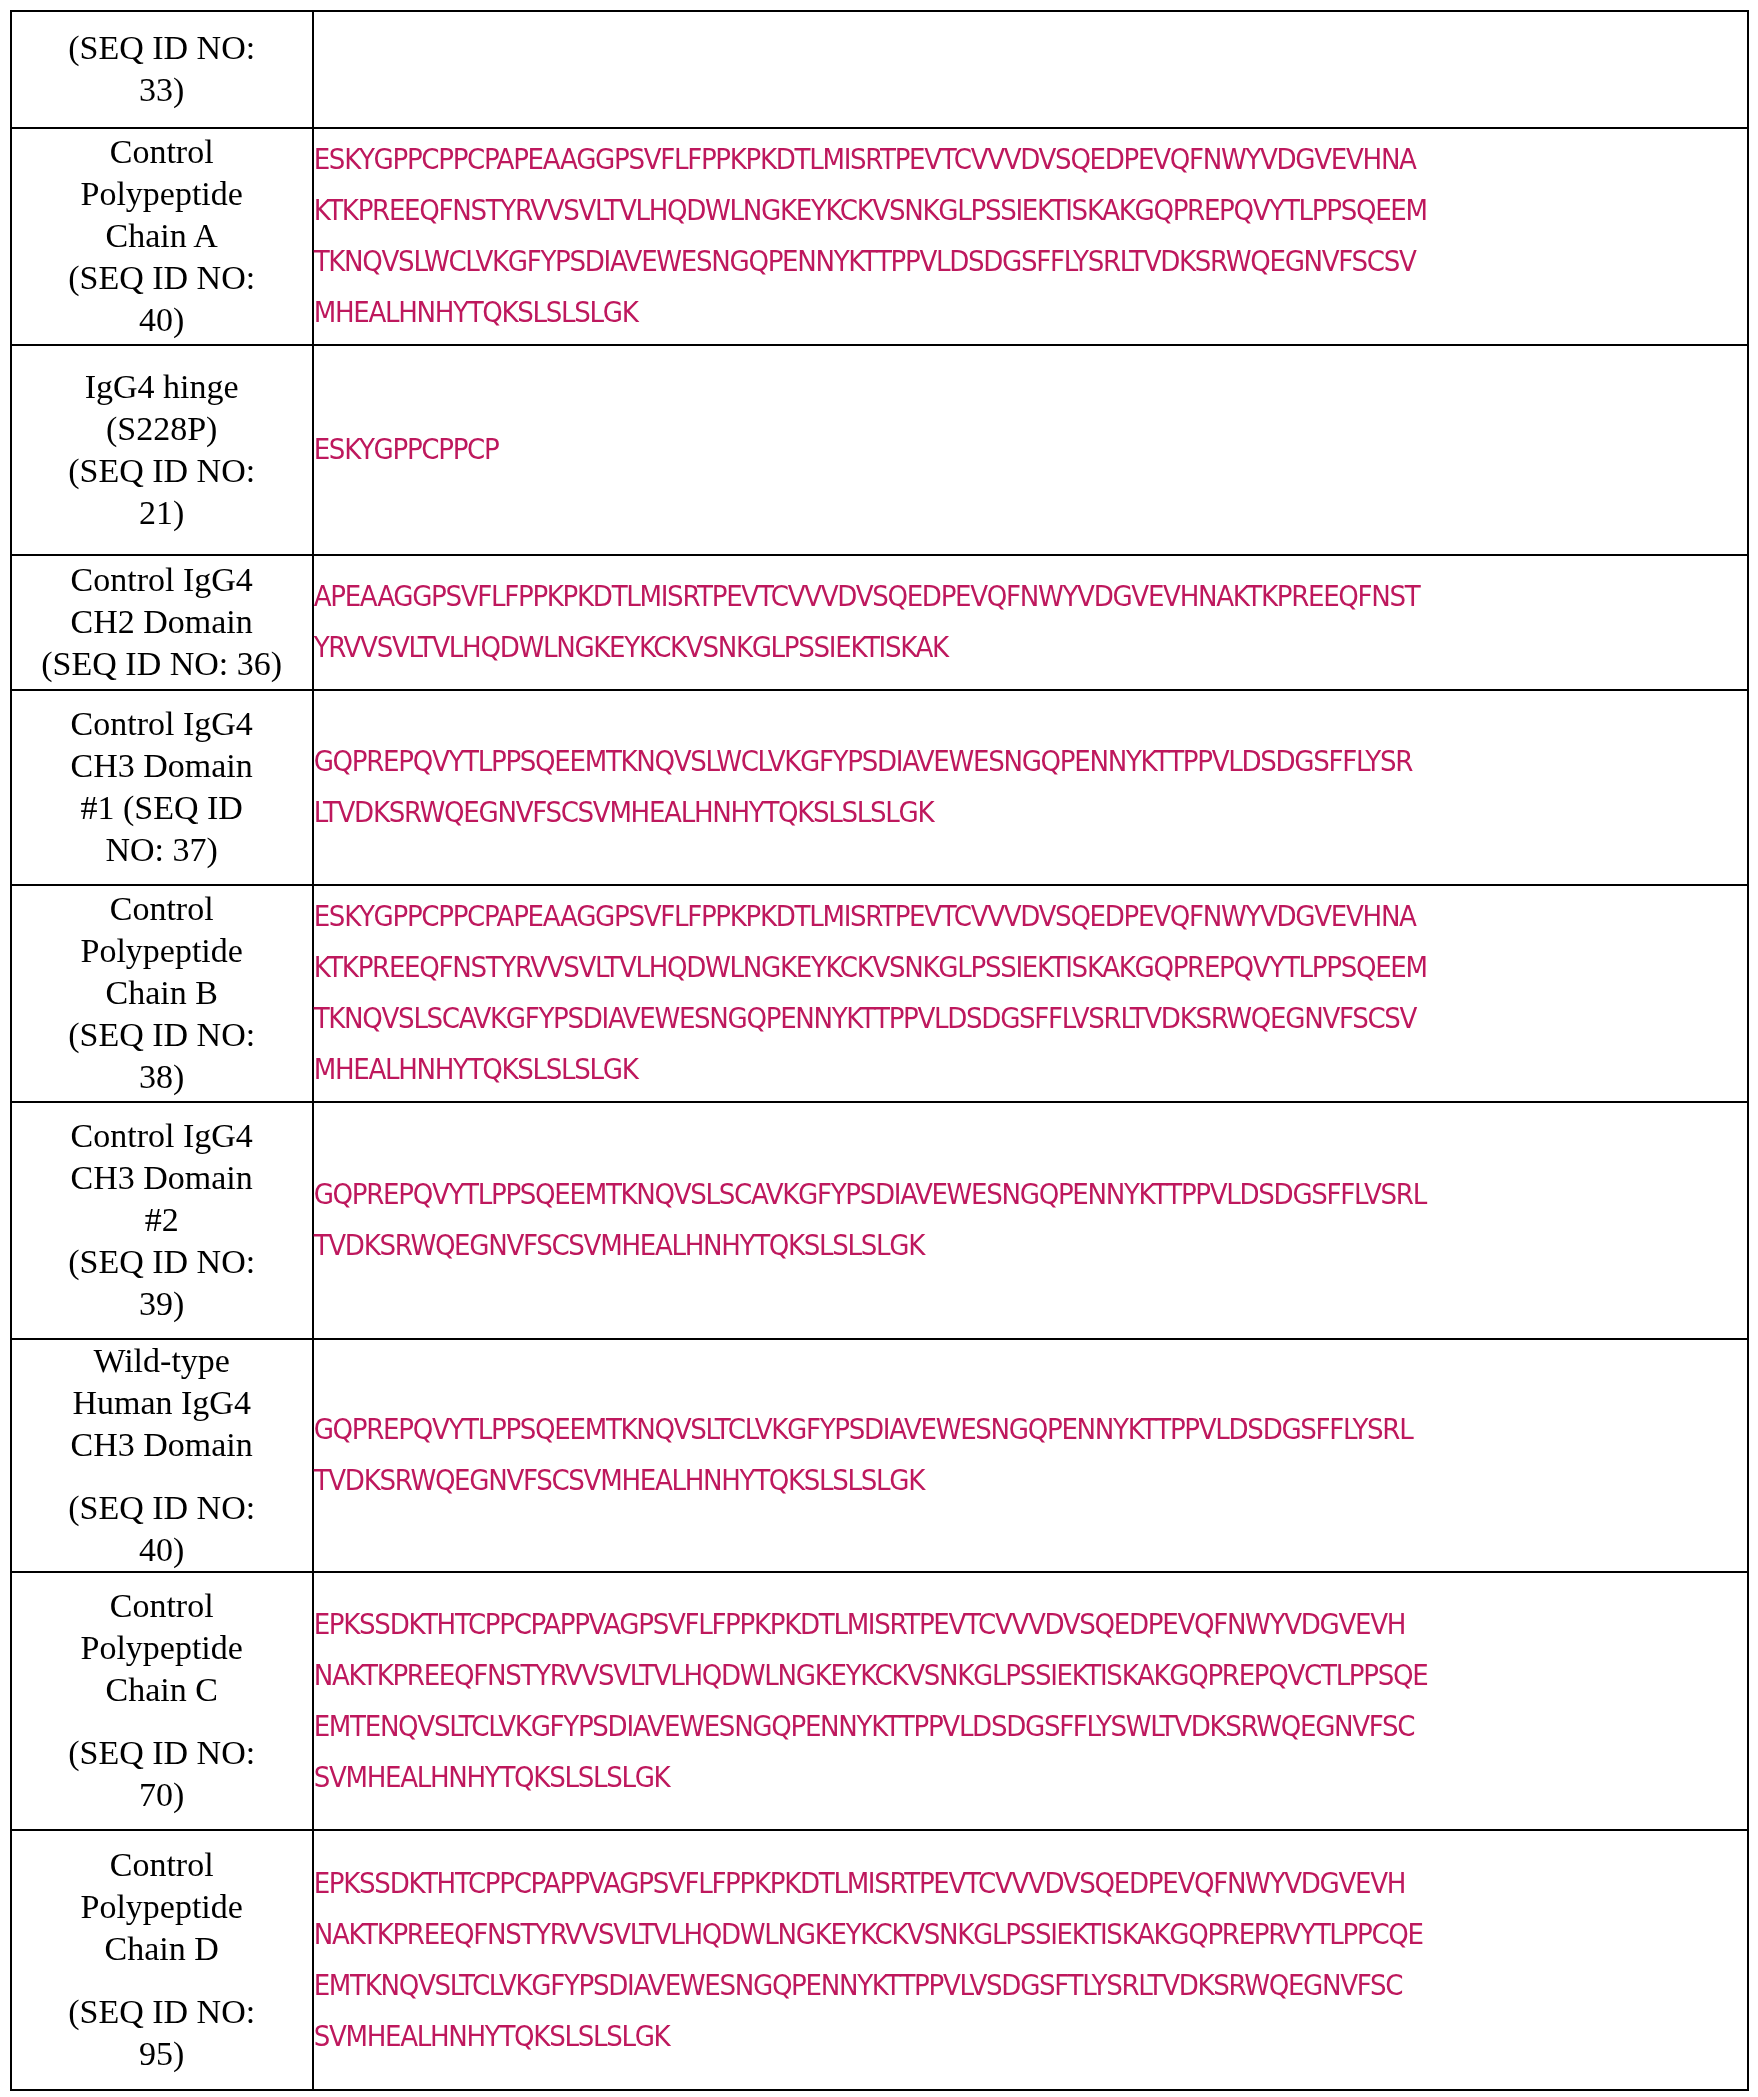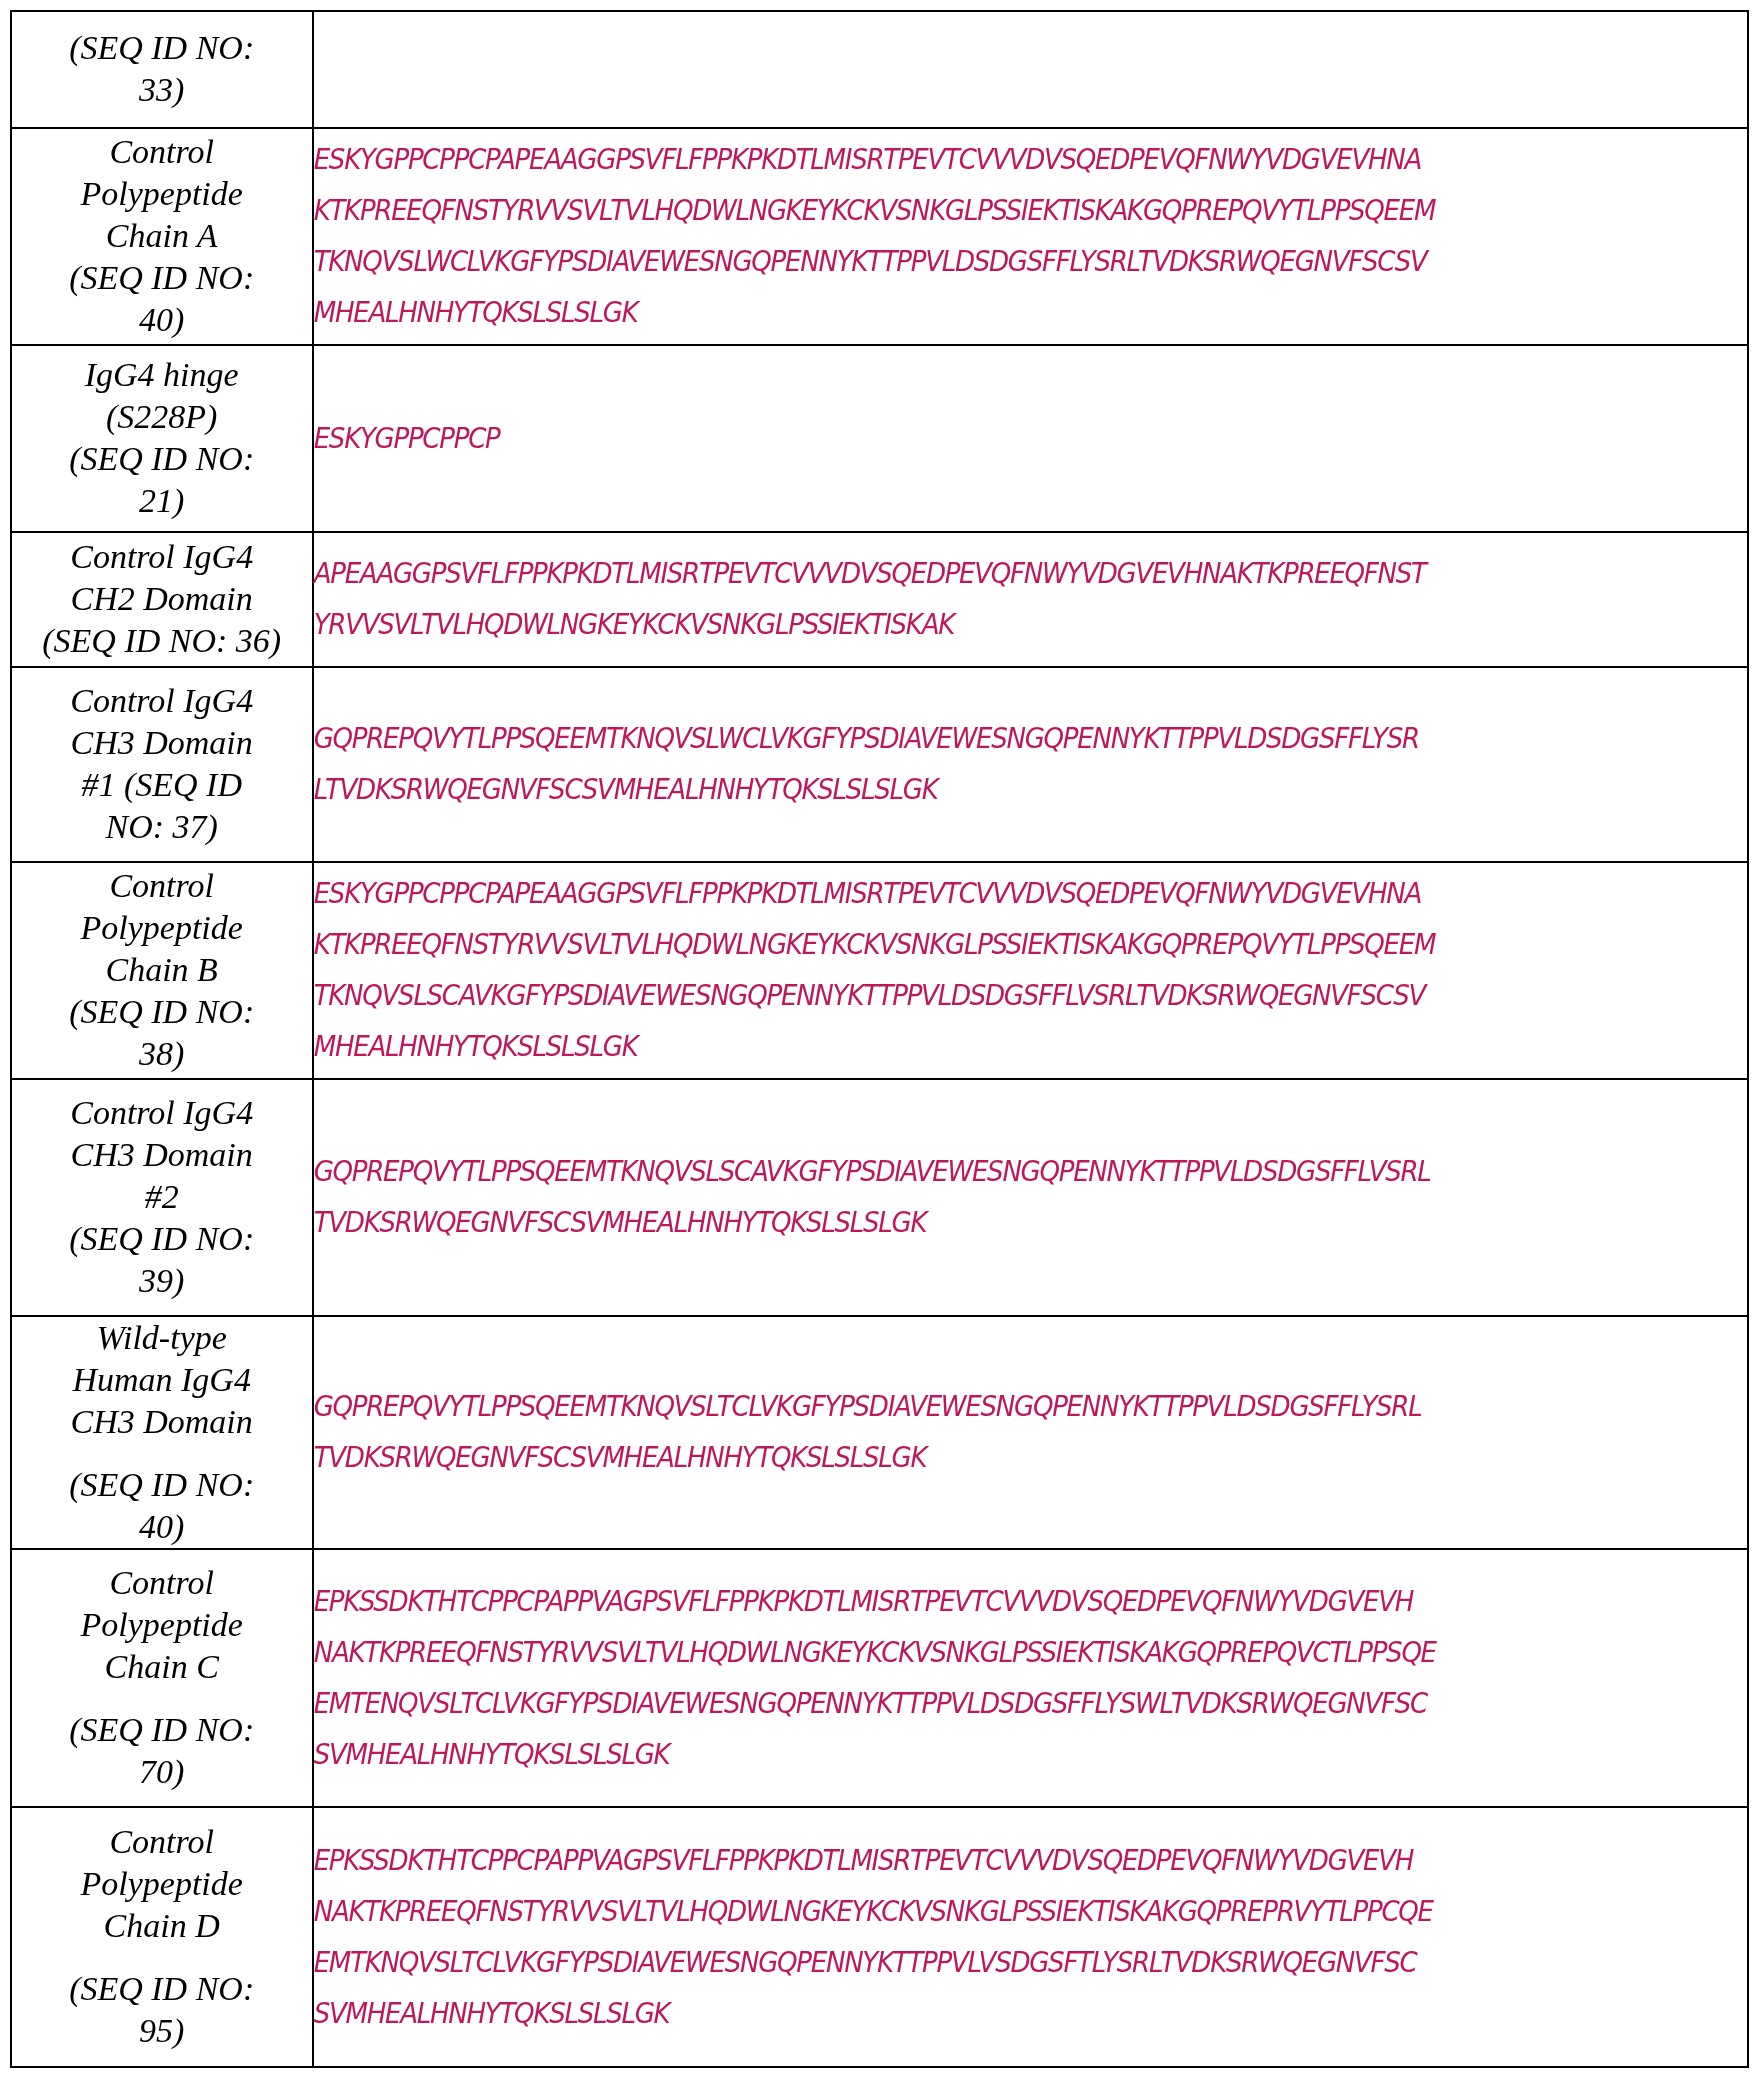--- a/index.html
+++ b/index.html
@@ -1,21 +1,21 @@
 <!DOCTYPE html>
 <html style="font-size:13px"><head>
 <meta charset="utf-8">
 <style>
   html, body { margin: 0; padding: 0; background: #ffffff; }
   body { width: 1759px; height: 2097px; position: relative; overflow: hidden; }
   table.seq-table {
     position: absolute; left: 9.7px; top: 9.7px;
     width: 1739px; border-collapse: collapse; table-layout: fixed;
   }
-  table.seq-table td { border: 2.4px solid #000; vertical-align: middle; padding: 0; font-style: italic; }
+  table.seq-table td { border: 2.4px solid #000; vertical-align: middle; padding: 0; }
   td.label-cell {
     width: 300px; text-align: center;
     font-family: "Liberation Serif", "DejaVu Serif", serif;
     font-size: 34px; line-height: 42px; color: #000;
   }
   td.label-cell .lbl-line { display: block; }
   td.label-cell .lbl-gap { display: block; height: 21px; }
   td.seq-cell {
     padding-left: 14.6px; padding-right: 8px;
     font-family: "DejaVu Sans Condensed", "DejaVu Sans", "Liberation Sans", sans-serif;
@@ -44,21 +44,21 @@
         <span class="lbl-line">(SEQ ID NO:</span>
         <span class="lbl-line">40)</span>
       </td>
       <td class="seq-cell">
         <span class="seq-line">ESKYGPPCPPCPAPEAAGGPSVFLFPPKPKDTLMISRTPEVTCVVVDVSQEDPEVQFNWYVDGVEVHNA</span>
         <span class="seq-line">KTKPREEQFNSTYRVVSVLTVLHQDWLNGKEYKCKVSNKGLPSSIEKTISKAKGQPREPQVYTLPPSQEEM</span>
         <span class="seq-line">TKNQVSLWCLVKGFYPSDIAVEWESNGQPENNYKTTPPVLDSDGSFFLYSRLTVDKSRWQEGNVFSCSV</span>
         <span class="seq-line">MHEALHNHYTQKSLSLSLGK</span>
       </td>
     </tr>
-    <tr style="height:187px">
+    <tr style="height:210px">
       <td class="label-cell">
         <span class="lbl-line">IgG4 hinge</span>
         <span class="lbl-line">(S228P)</span>
         <span class="lbl-line">(SEQ ID NO:</span>
         <span class="lbl-line">21)</span>
       </td>
       <td class="seq-cell">
         <span class="seq-line">ESKYGPPCPPCP</span>
       </td>
     </tr>

